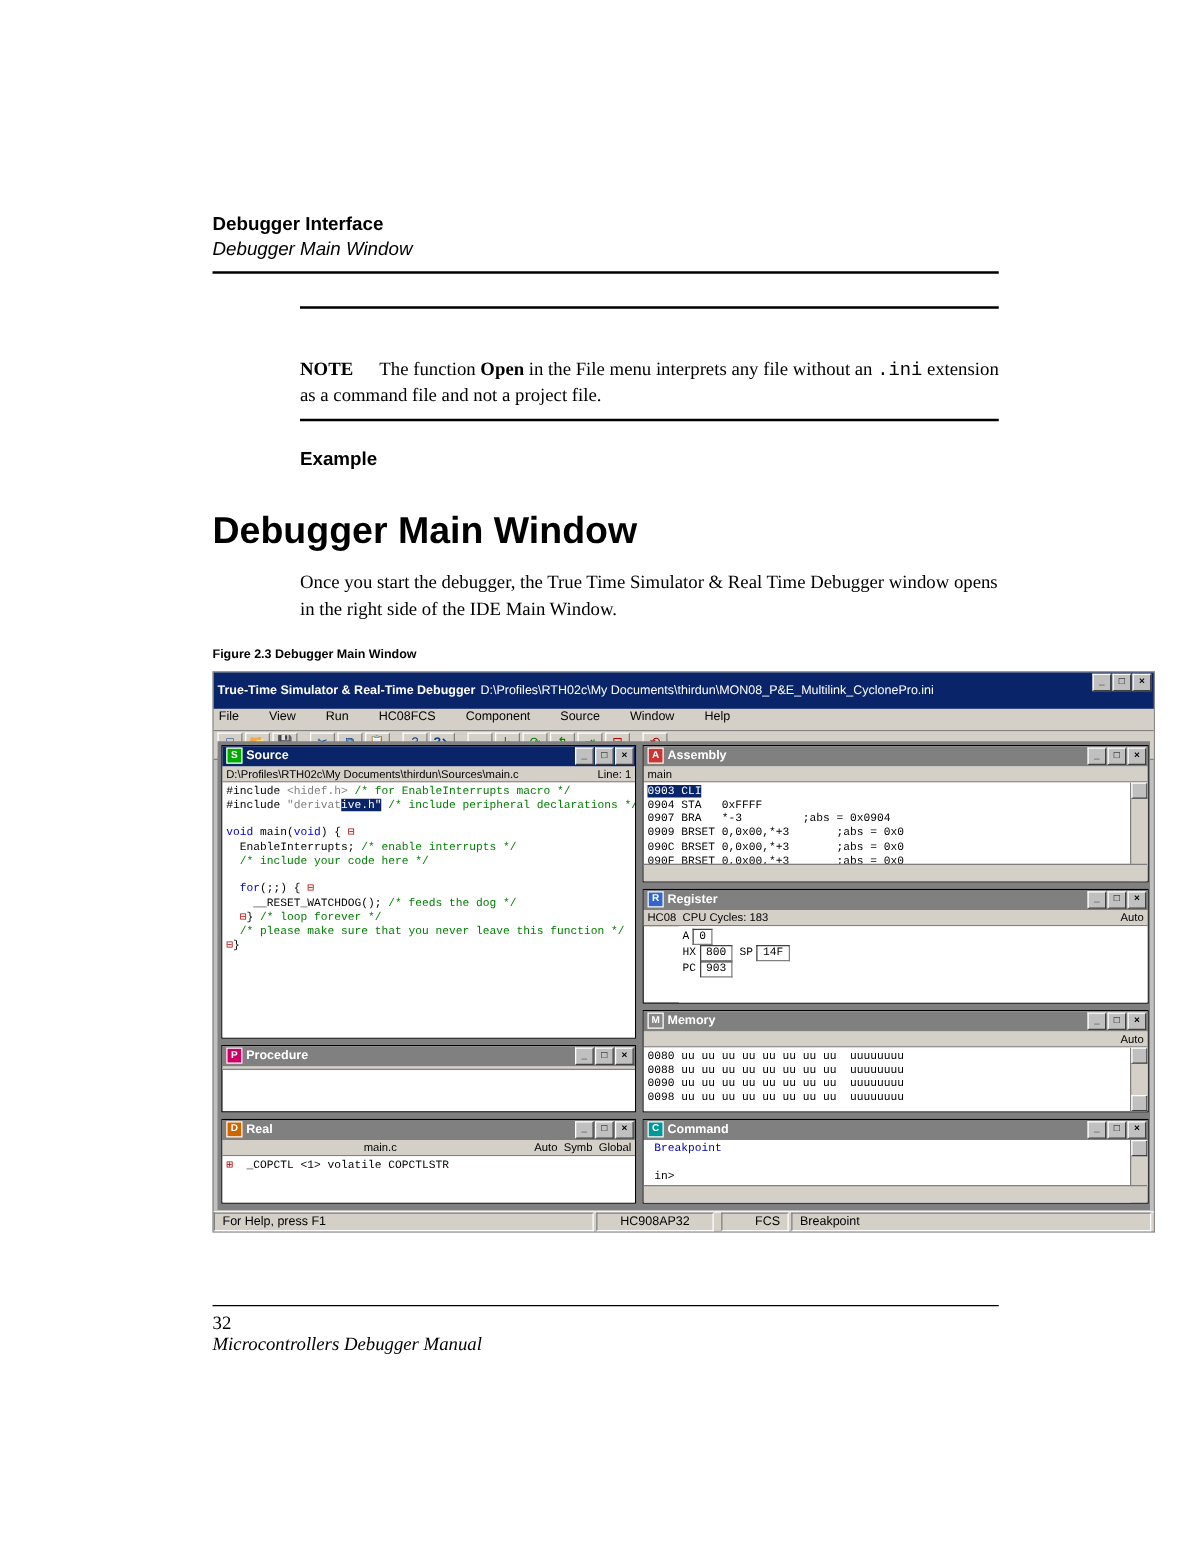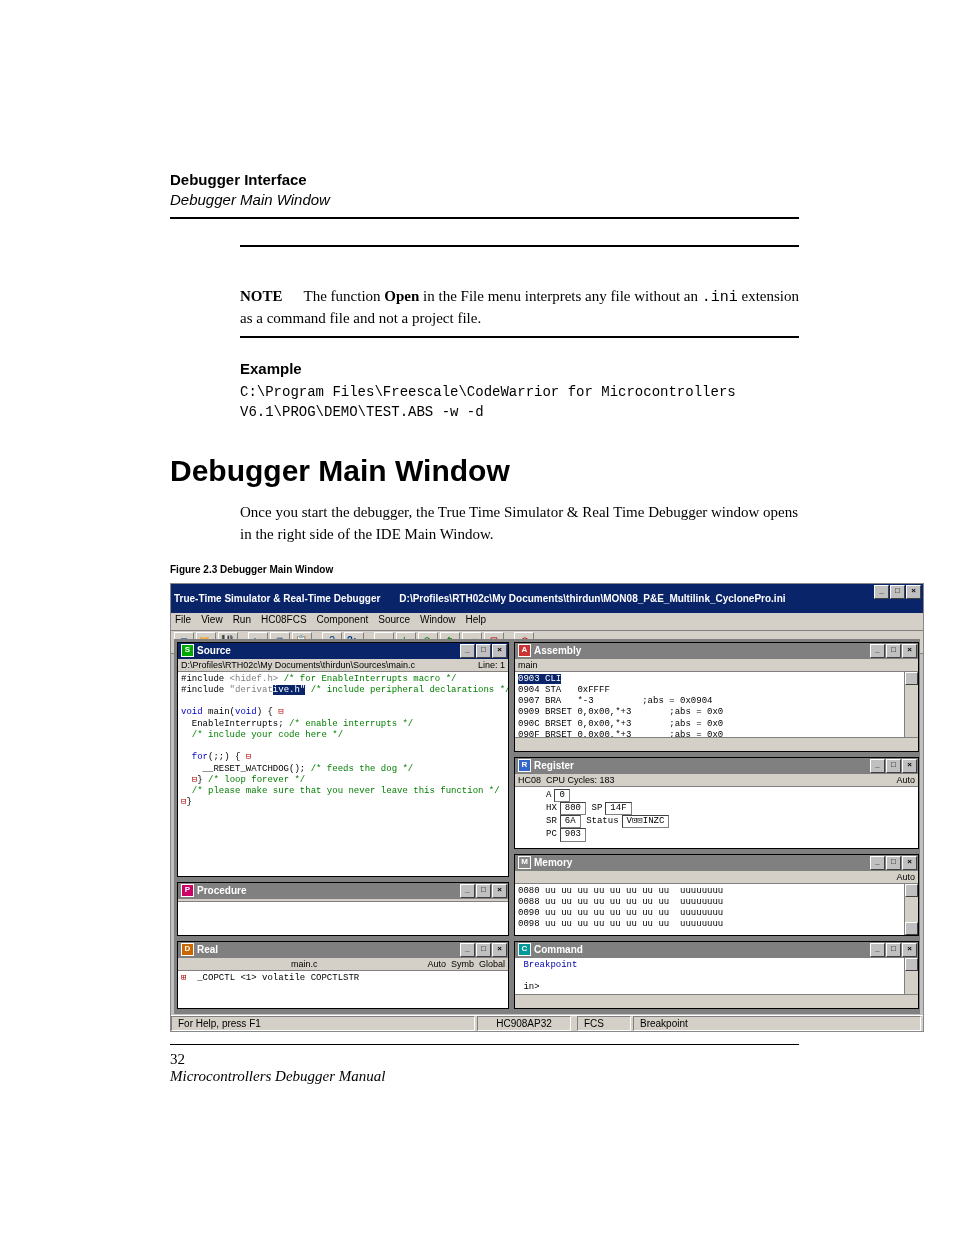--- a/index.html
+++ b/index.html
@@ -94,22 +94,22 @@
     color: #fff;
     height: 29px;
     display: flex;
     align-items: center;
     padding: 0 3px;
     font-size: 10px;
     font-weight: bold;
     position: relative;
   }
   .titlebar .path {
-    font-weight: bold;
-    margin-left: 19px;
+    font-weight: normal;
+    margin-left: 4px;
     white-space: nowrap;
     overflow: hidden;
   }
   .win-btns {
     position: absolute;
     right: 2px;
     top: 1px;
     display: flex;
     gap: 1px;
   }
@@ -123,21 +123,21 @@
     line-height: 10px;
     text-align: center;
     color:#000;
   }
   .menubar {
     background: #d4d0c8;
     height: 15px;
     font-size: 10px;
     padding: 1px 4px;
     display: flex;
-    gap: 10px;
+    gap: 24px;
     border-bottom: 1px solid #808080;
   }
   .menubar span { color:#000; }
   .toolbar {
     background: #d4d0c8;
     height: 22px;
     border-bottom: 1px solid #808080;
     display: flex;
     align-items: center;
     padding: 0 3px;
@@ -300,22 +300,20 @@
     <div class="note-body">
       <span class="label">NOTE</span>
       <span>
         <span>The function </span><b>Open</b><span> in the File menu interprets any file without an </span><span class="mono">.ini</span><span> extension as a command file and not a project file.</span>
       </span>
     </div>
     <div class="note-rule-bot"></div>
   </div>
 
   <div class="example-head">Example</div>
-  <div class="example-code"><span>C:\Program Files\Freescale\CodeWarrior for Microcontrollers</span>
-<span>V6.1\PROG\DEMO\TEST.ABS -w -d</span></div>
 
   <div class="h1">Debugger Main Window</div>
   <div class="body-para">Once you start the debugger, the True Time Simulator &amp; Real Time Debugger window opens in the right side of the IDE Main Window.</div>
 
   <div class="fig-caption">Figure 2.3  Debugger Main Window</div>
 
   <div class="shot">
     <div class="titlebar">
       <span>True-Time Simulator &amp; Real-Time Debugger</span>
       <span class="path">D:\Profiles\RTH02c\My Documents\thirdun\MON08_P&amp;E_Multilink_CyclonePro.ini</span>
@@ -420,21 +418,20 @@
               <div class="win-btn">×</div>
             </div>
         </div>
         <div class="subbar">
             <span><span>HC08</span>&nbsp;&nbsp;<span>CPU Cycles: 183</span></span>
             <span>Auto</span>
           </div>
         <div class="body" style="white-space:normal; font-family:'MS Sans Serif',Arial,sans-serif;margin-left:28px;">
           <div><span class="reg-label">A</span><span class="reg-field">0</span></div>
           <div><span class="reg-label">HX</span><span class="reg-field">800</span> <span class="reg-label">SP</span><span class="reg-field">14F</span></div>
-          <div><span class="reg-label">SR</span><span class="reg-field">6A</span> <span class="reg-label">Status</span><span class="reg-field">V⊡⊡INZC</span></div>
           <div><span class="reg-label">PC</span><span class="reg-field">903</span></div>
         </div>
       </div>
 
       <div class="child inactive" style="left:340px; top:215px; width:405px; height:82px;">
         <div class="ctitle">
             <span class="icon" style="background:#888;">M</span>
             <span>Memory</span>
           <div class="wbs">
               <div class="win-btn">_</div>
@@ -499,21 +496,21 @@
 
  <span>in&gt;</span><div class="scrollbar-v"></div><div class="scrollbar-h"></div></div>
       </div>
 
     </div>
 
     <div class="statusbar">
       <div class="status-cell" style="flex:0 0 290px;">For Help, press F1</div>
       <div class="status-cell" style="flex:0 0 80px; text-align:center;">HC908AP32</div>
       <div style="flex:0 0 4px;"></div>
-      <div class="status-cell" style="flex:0 0 40px;">FCS</div>
+      <div class="status-cell" style="flex:0 0 40px;text-align:right;">FCS</div>
       <div class="status-cell" style="flex:1;">Breakpoint</div>
     </div>
   </div>
 
   <div class="footer">
     <span class="pn">32</span>
     <span class="man">Microcontrollers Debugger Manual</span>
   </div>
 
 </div>

